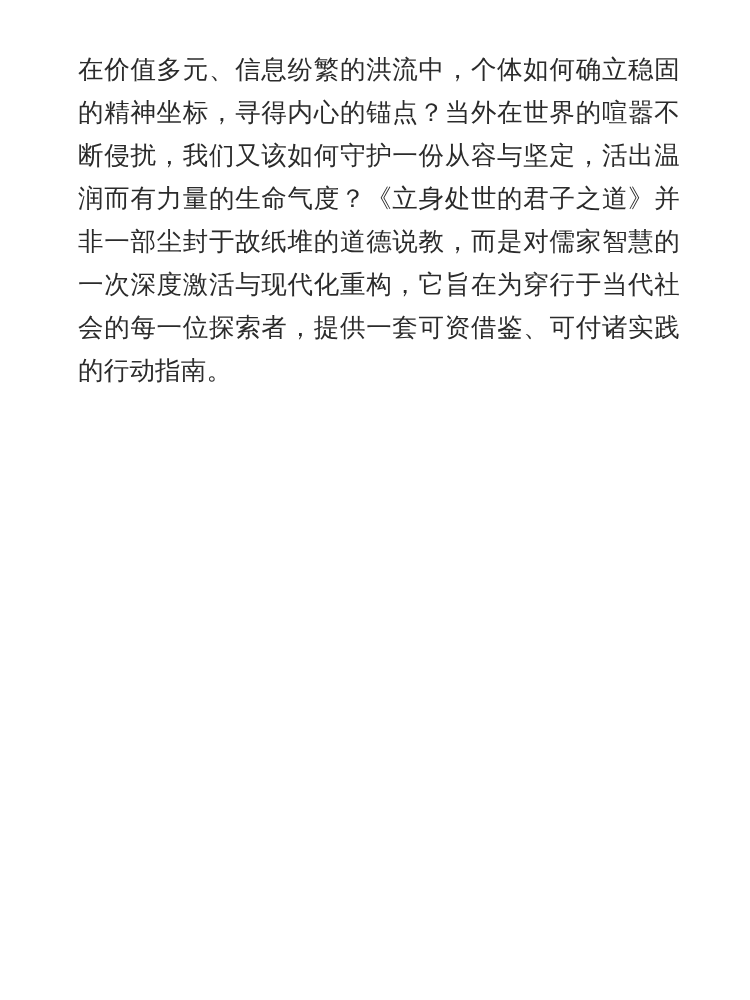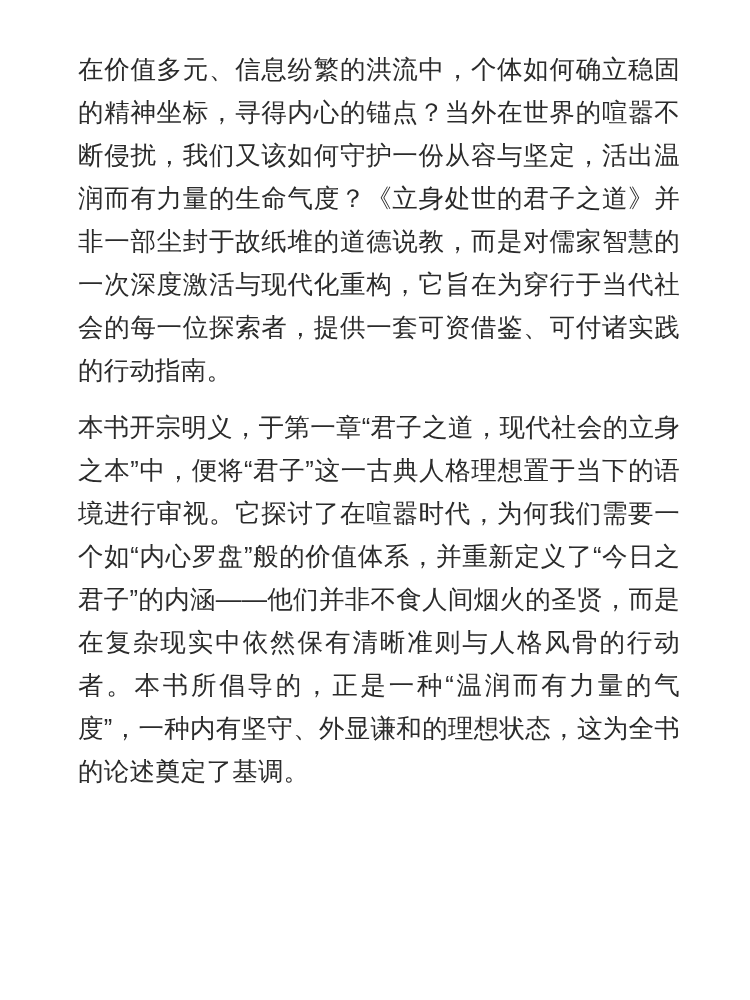--- a/index.html
+++ b/index.html
@@ -43,15 +43,14 @@
   .para:last-child {
     margin-bottom: 0;
   }
 </style>
 </head>
 <body>
 
 <div class="page">
   <div class="doc-body">
     <p class="para">在价值多元、信息纷繁的洪流中，个体如何确立稳固的精神坐标，寻得内心的锚点？当外在世界的喧嚣不断侵扰，我们又该如何守护一份从容与坚定，活出温润而有力量的生命气度？《立身处世的君子之道》并非一部尘封于故纸堆的道德说教，而是对儒家智慧的一次深度激活与现代化重构，它旨在为穿行于当代社会的每一位探索者，提供一套可资借鉴、可付诸实践的行动指南。</p>
-    <p class="para">本书开宗明义，于第一章“君子之道，现代社会的立身之本”中，便将“君子”这一古典人格理想置于当下的语境进行审视。它探讨了在喧嚣时代，为何我们需要一个如“内心罗盘”般的价值体系，并重新定义了“今日之君子”的内涵——他们并非不食人间烟火的圣贤，而是在复杂现实中依然保有清晰准则与人格风骨的行动者。本书所倡导的，正是一种“温润而有力量的气度”，一种内有坚守、外显谦和的理想状态，这为全书的论述奠定了基调。</p>
   </div>
 </div>
 
 </body></html>

